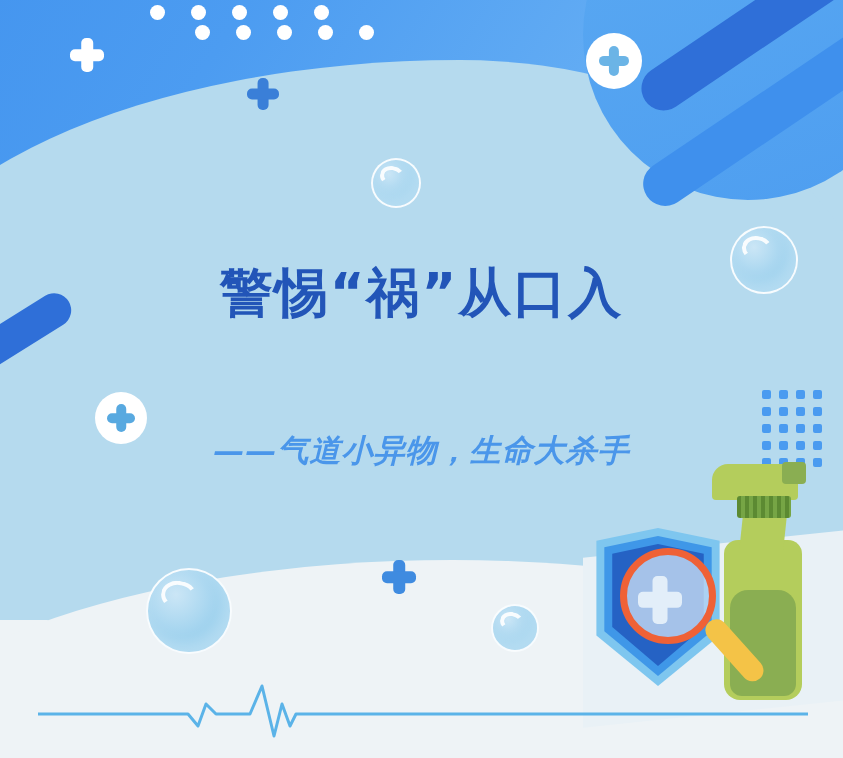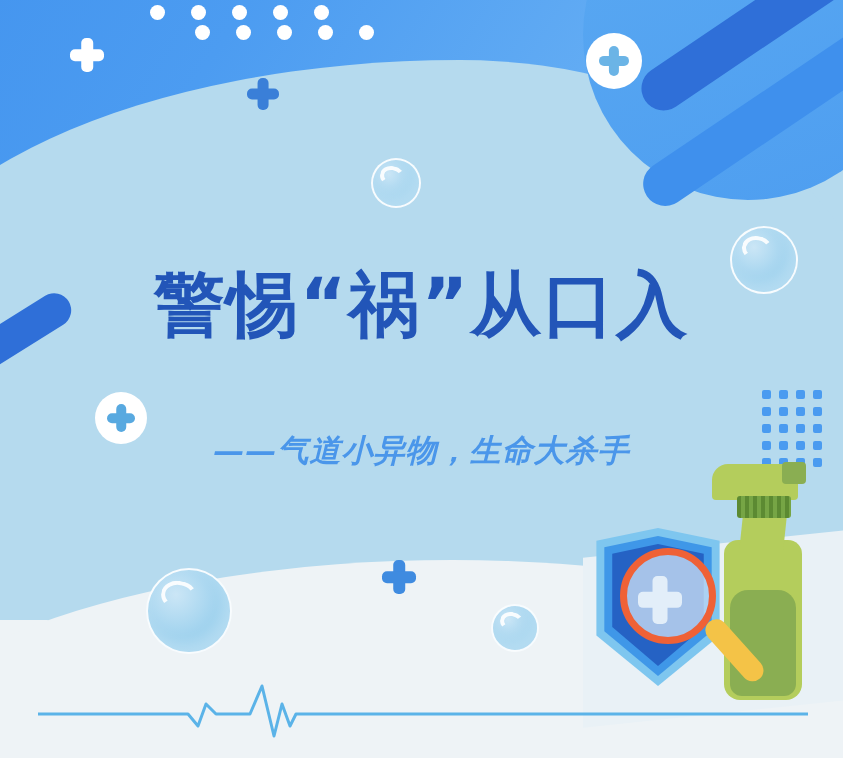--- a/index.html
+++ b/index.html
@@ -117,21 +117,21 @@
     border-radius:50%;border:4px solid rgba(255,255,255,.9);
     border-right-color:transparent;border-bottom-color:transparent;transform:rotate(10deg);}
   .b1{left:371px;top:158px;width:46px;height:46px;}
   .b2{left:730px;top:226px;width:64px;height:64px;}
   .b3{left:146px;top:568px;width:82px;height:82px;}
   .b4{left:491px;top:604px;width:44px;height:44px;}
 
   
   .title{
     position:absolute;left:0;right:0;top:258px;text-align:center;
-    font-size:71px;font-weight:bold;letter-spacing:2px;
+    font-size:53px;font-weight:bold;letter-spacing:2px;
     color:#2255b8;
     font-family:"DejaVu Sans","Liberation Sans",sans-serif;
     white-space:nowrap;
   }
   .subtitle{
     position:absolute;left:0;right:0;top:430px;text-align:center;
     font-size:31px;font-weight:bold;font-style:italic;letter-spacing:1px;
     color:#4a96ea;
     font-family:"DejaVu Sans","Liberation Sans",sans-serif;
     white-space:nowrap;

